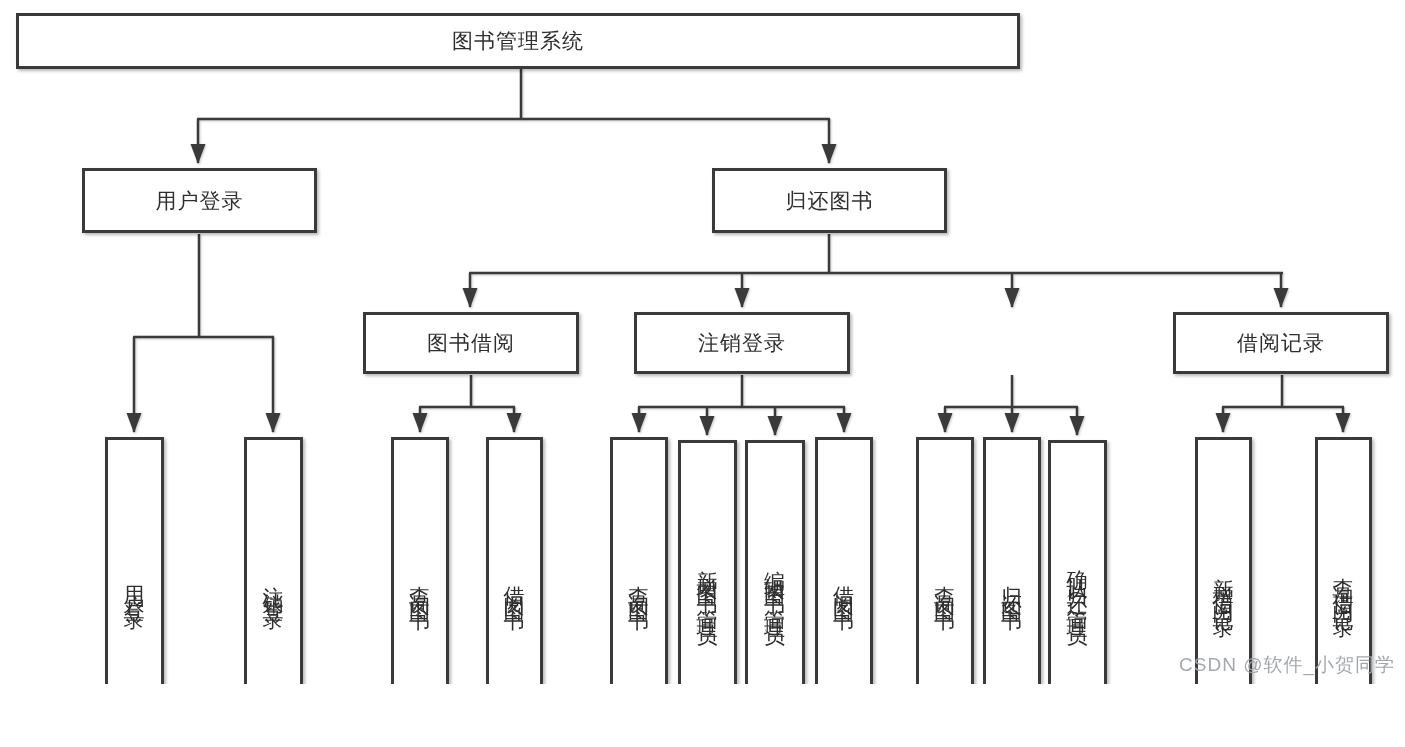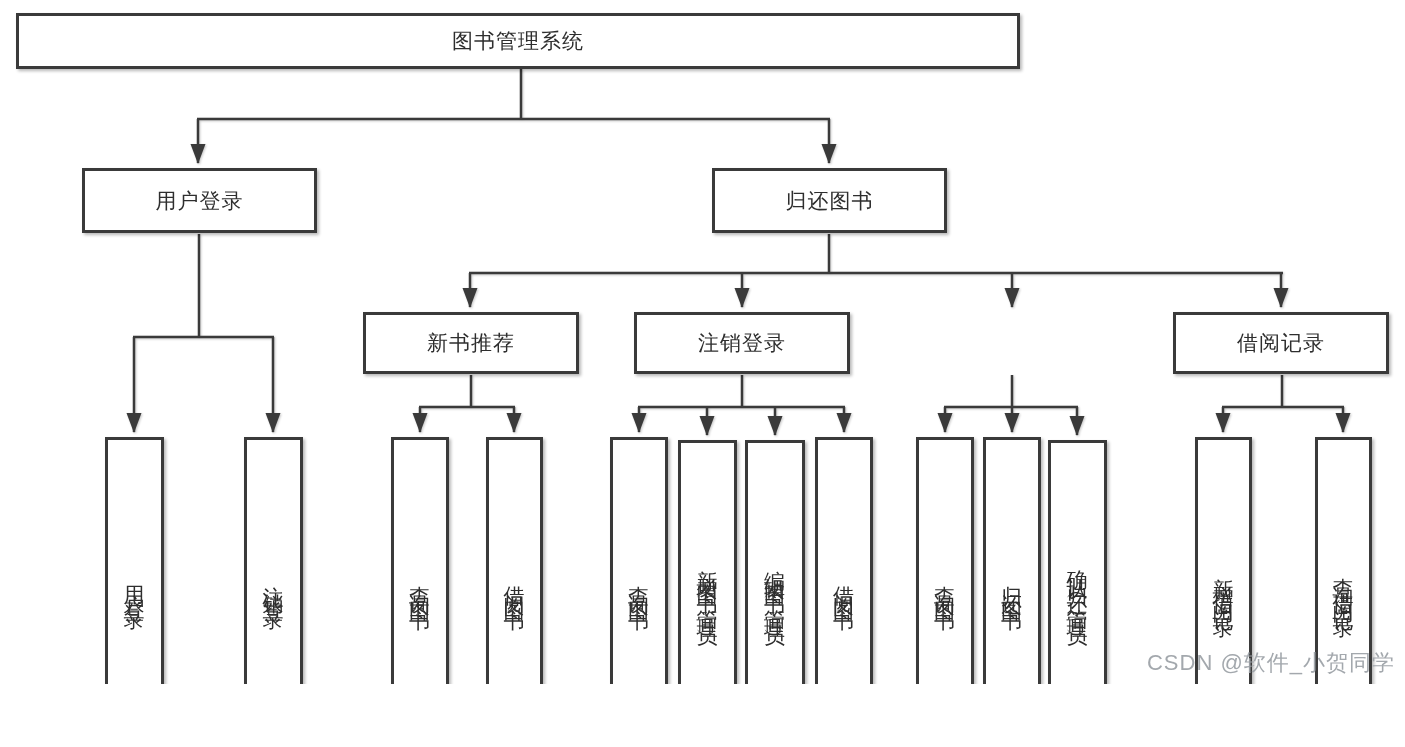--- a/index.html
+++ b/index.html
@@ -18,21 +18,21 @@
     display:flex;align-items:center;justify-content:center;
     color:#2e2e2e;box-shadow:2px 2px 3px rgba(0,0,0,0.28);
   }
   .leaf > span{
     writing-mode:vertical-rl;text-orientation:mixed;
     font-size:21px;line-height:1.1;letter-spacing:8px;white-space:nowrap;
   }
   #connectors{position:absolute;left:0;top:0;filter:drop-shadow(1px 1px 1px rgba(0,0,0,0.22));}
   #watermark{
     position:absolute;right:10px;bottom:6px;
-    font-size:22px;color:rgba(158,163,169,0.95);letter-spacing:1px;
+    font-size:19px;color:rgba(158,163,169,0.95);letter-spacing:1px;
   }
 </style>
 </head>
 <body>
 
 <div id="stage">
 
   <svg id="connectors" width="1405" height="747" viewBox="0 0 1405 747" xmlns="http://www.w3.org/2000/svg">
     <defs>
       <marker id="arrow" markerUnits="userSpaceOnUse" markerWidth="22" markerHeight="16" refX="19" refY="7.5" orient="auto">
@@ -88,21 +88,21 @@
 
   <div class="node" style="left:82px;top:168px;width:235px;height:65px">
     <span>用户登录</span>
   </div>
 
   <div class="node" style="left:712px;top:168px;width:235px;height:65px">
     <span>归还图书</span>
   </div>
 
   <div class="node" style="left:363px;top:312px;width:216px;height:62px">
-    <span>新书推荐</span>
+    <span>图书借阅</span>
   </div>
 
   <div class="node" style="left:634px;top:312px;width:216px;height:62px">
     <span>注销登录</span>
   </div>
 
 
   <div class="node" style="left:1173px;top:312px;width:216px;height:62px">
     <span>借阅记录</span>
   </div>

